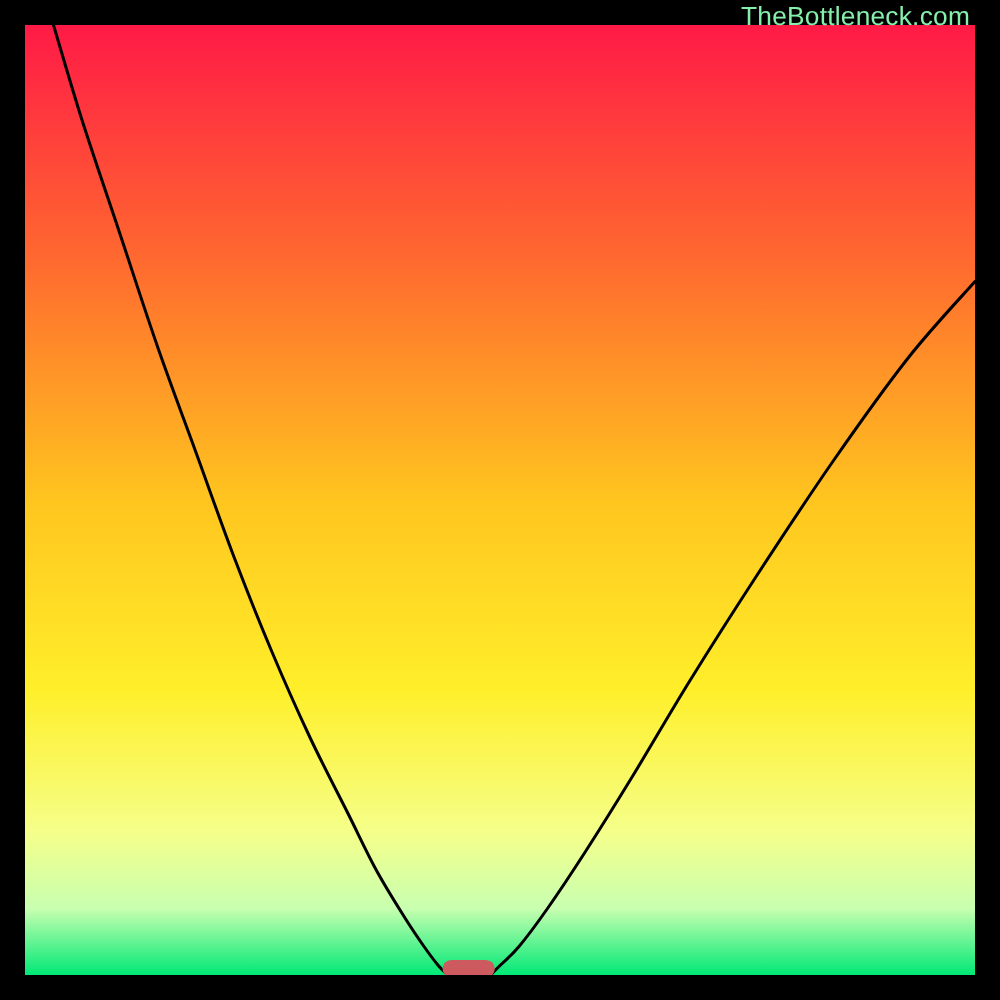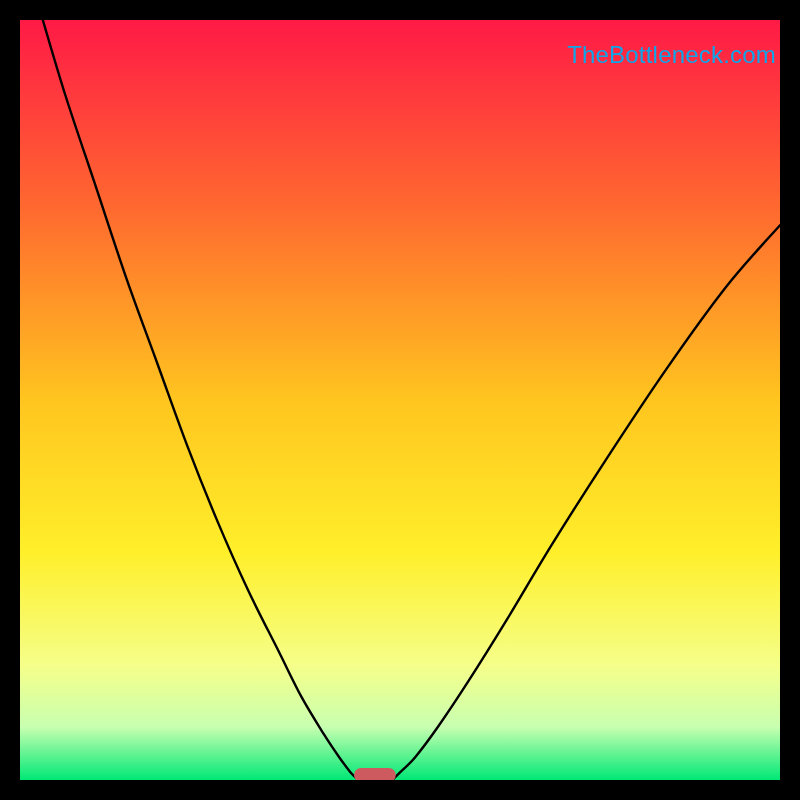--- a/index.html
+++ b/index.html
@@ -16,26 +16,25 @@
     left: 20px;
     top: 20px;
     width: 760px;
     height: 760px;
     background: #000;
   }
   .watermark {
     position: absolute;
     top: 2px;
     right: 24px;
-    color: #0ea5e9;
-    font-size: 24px;
+    color: #86efac;
+    font-size: 21px;
     font-weight: 400;
     letter-spacing: 0.2px;
     z-index: 5;
-    margin-top: 39px;
   }
   svg {
     display: block;
   }
 </style>
 </head>
 <body>
 
 <div class="watermark">TheBottleneck.com</div>
 

